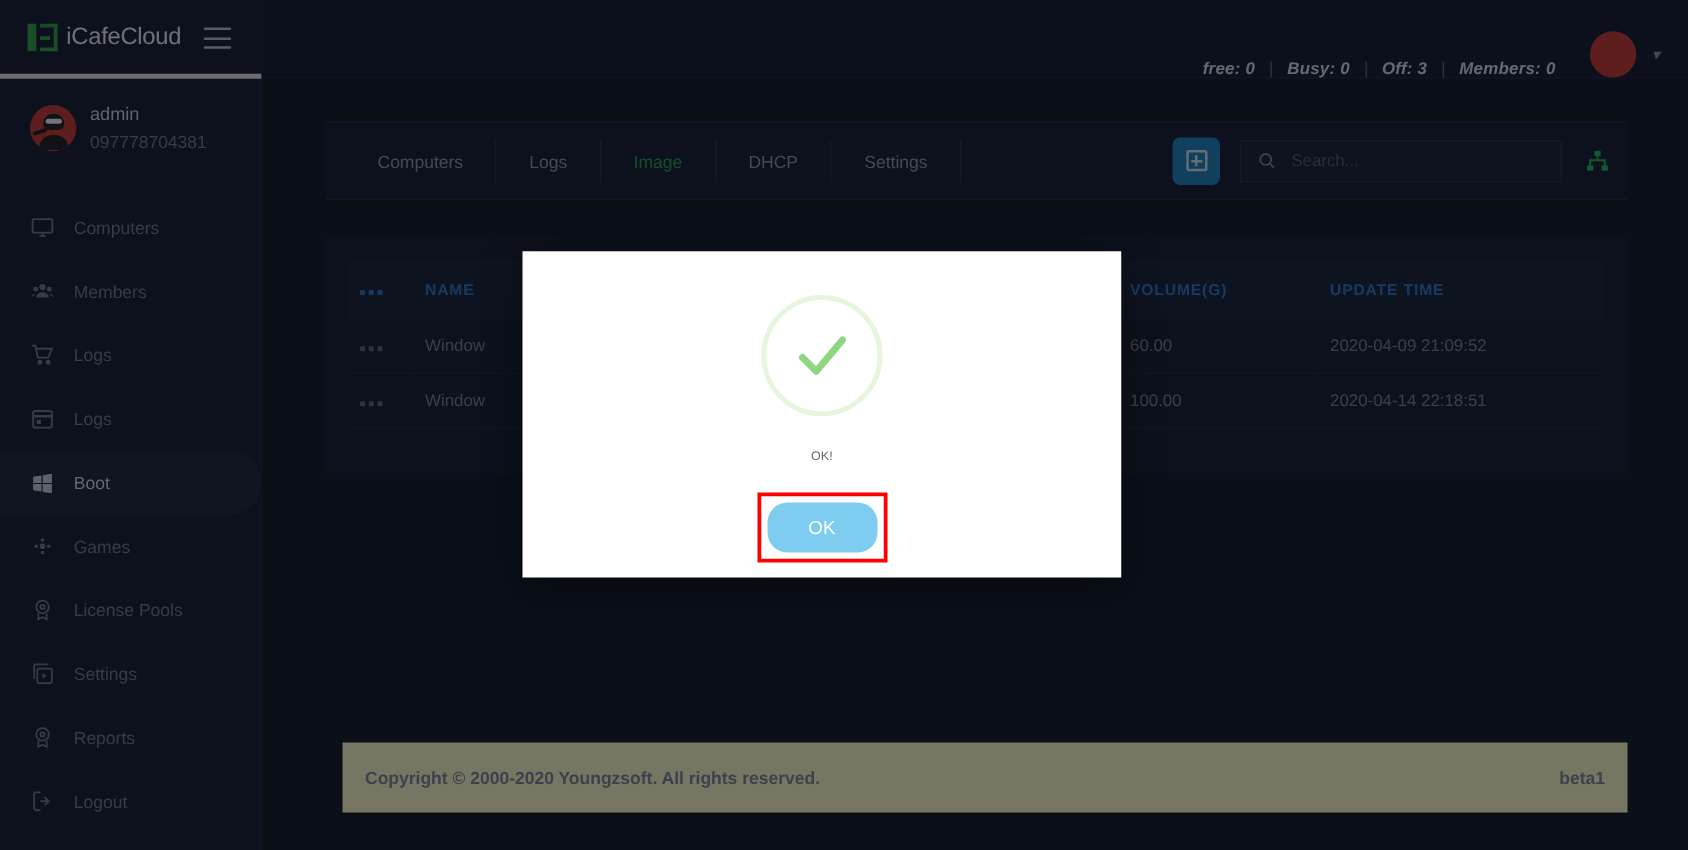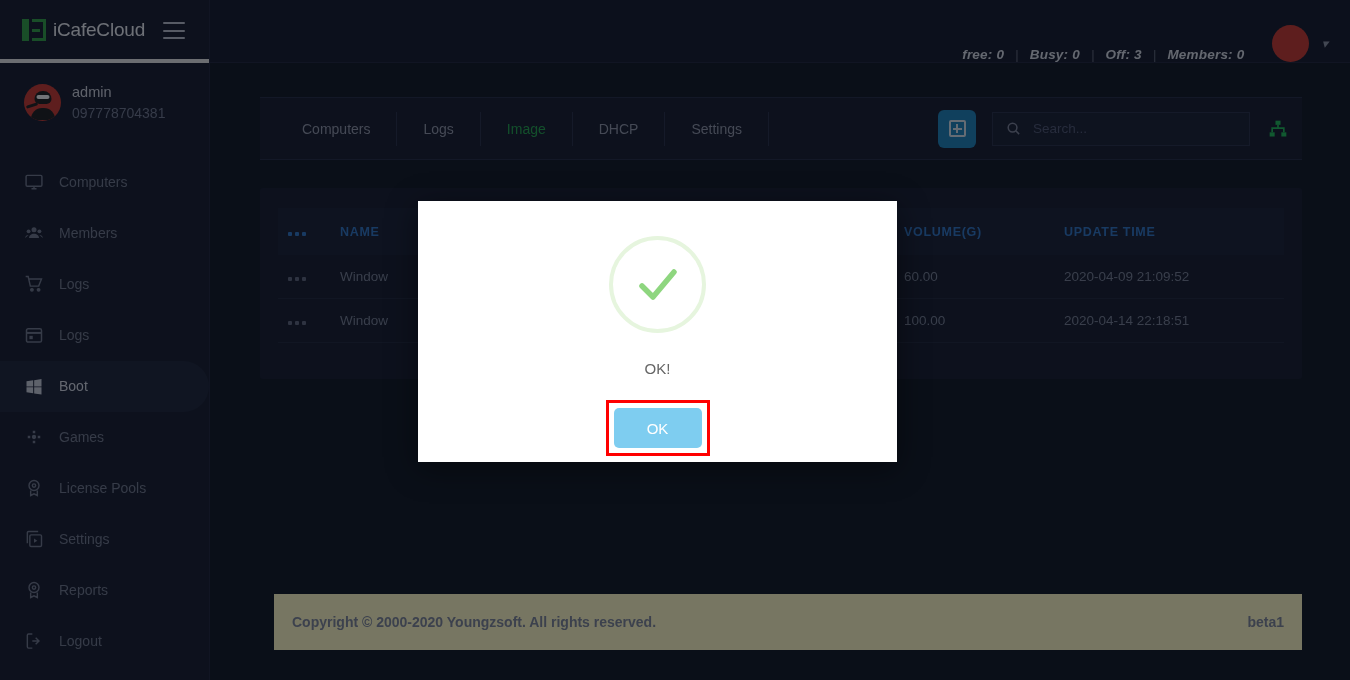--- a/index.html
+++ b/index.html
@@ -170,26 +170,26 @@
   .modal{
     position:absolute; left:418px; top:201px; width:479px; height:261px;
     background:#fff; display:flex; flex-direction:column; align-items:center;
     box-shadow:0 6px 30px rgba(0,0,0,.45);
   }
   .check-circle{
     margin-top:35px; width:97px; height:97px; border-radius:50%;
     border:4px solid #e6f5de; display:flex; align-items:center; justify-content:center;
   }
   .check-circle svg{ display:block; }
-  .modal-msg{ margin-top:27px; color:#666; font-size:15px; }
+  .modal-msg{ margin-top:27px; color:#666; font-size:10px; }
   .ok-wrap{
     margin-top:23px; border:3px solid #ff0000; padding:5px; display:inline-block;
   }
   .ok-btn{
-    width:88px; height:40px; background:#7ecdf0; border:none; border-radius:5px;
+    width:88px; height:40px; background:#7ecdf0; border:none; border-radius:16px;
     color:#fff; font-size:15px; font-family:"Liberation Sans", sans-serif; cursor:pointer;
   }
 </style>
 </head>
 <body>
 
 <div id="app">
 
   <div class="sidebar">
     <div class="logo-bar">

